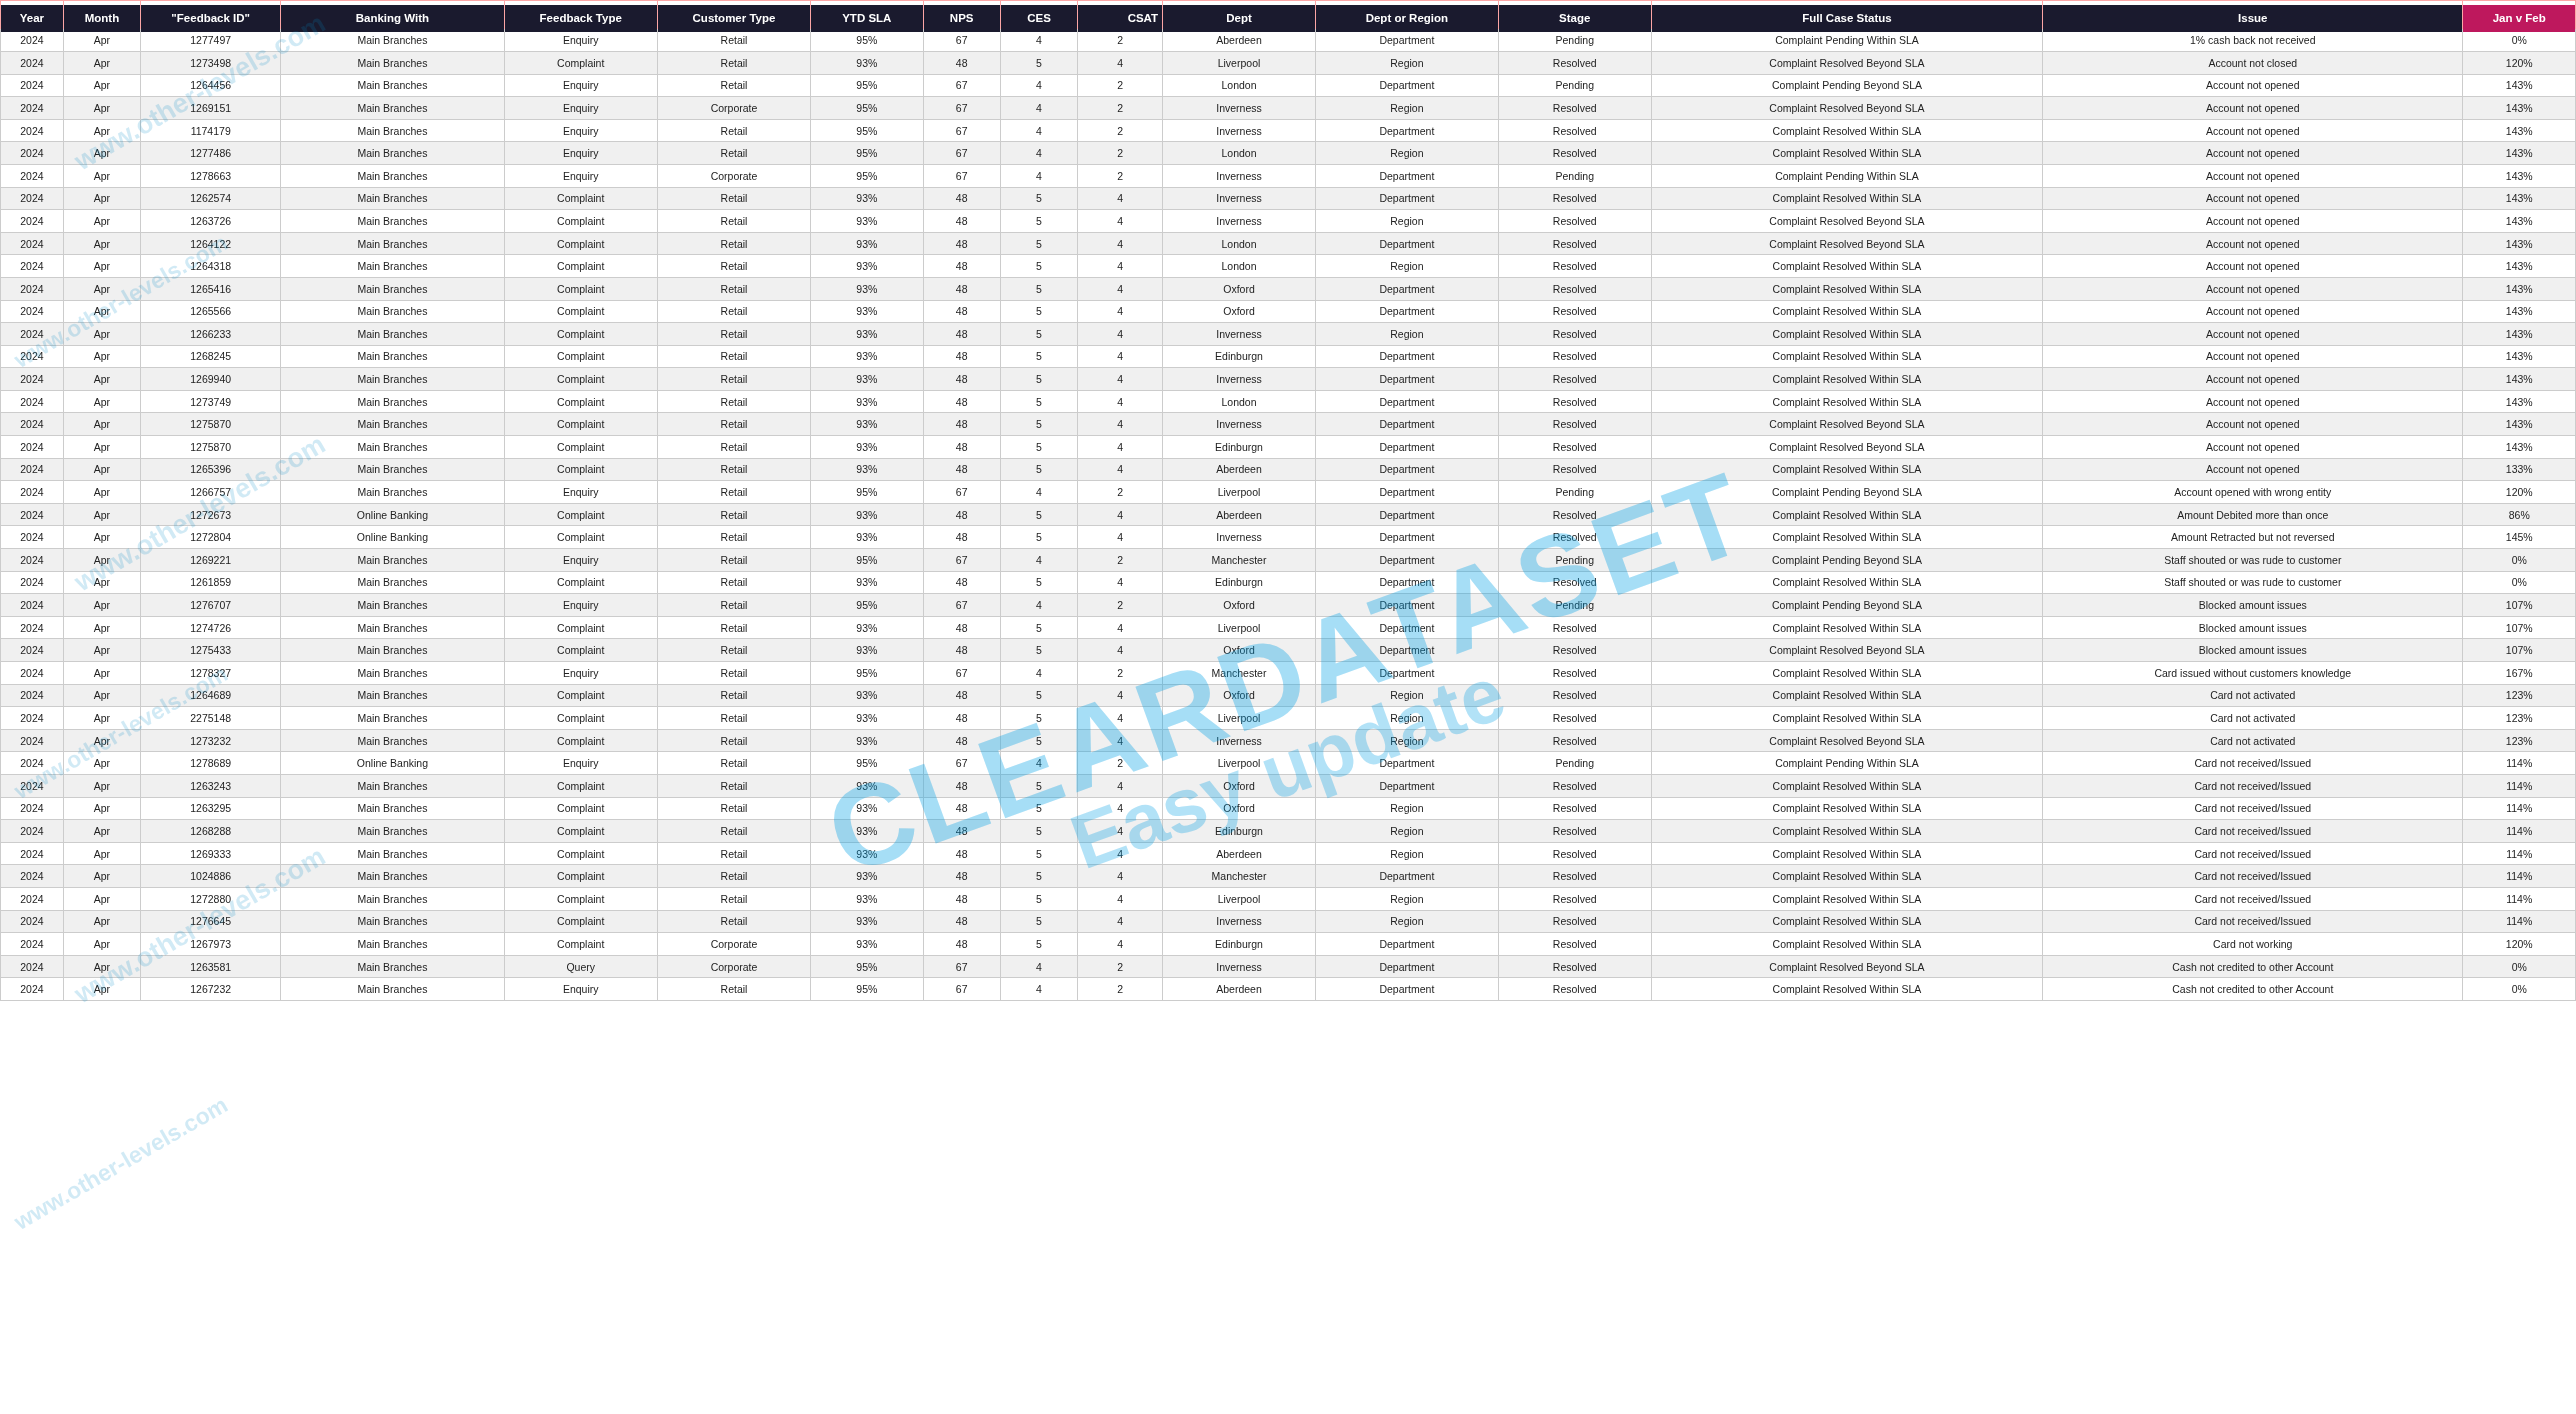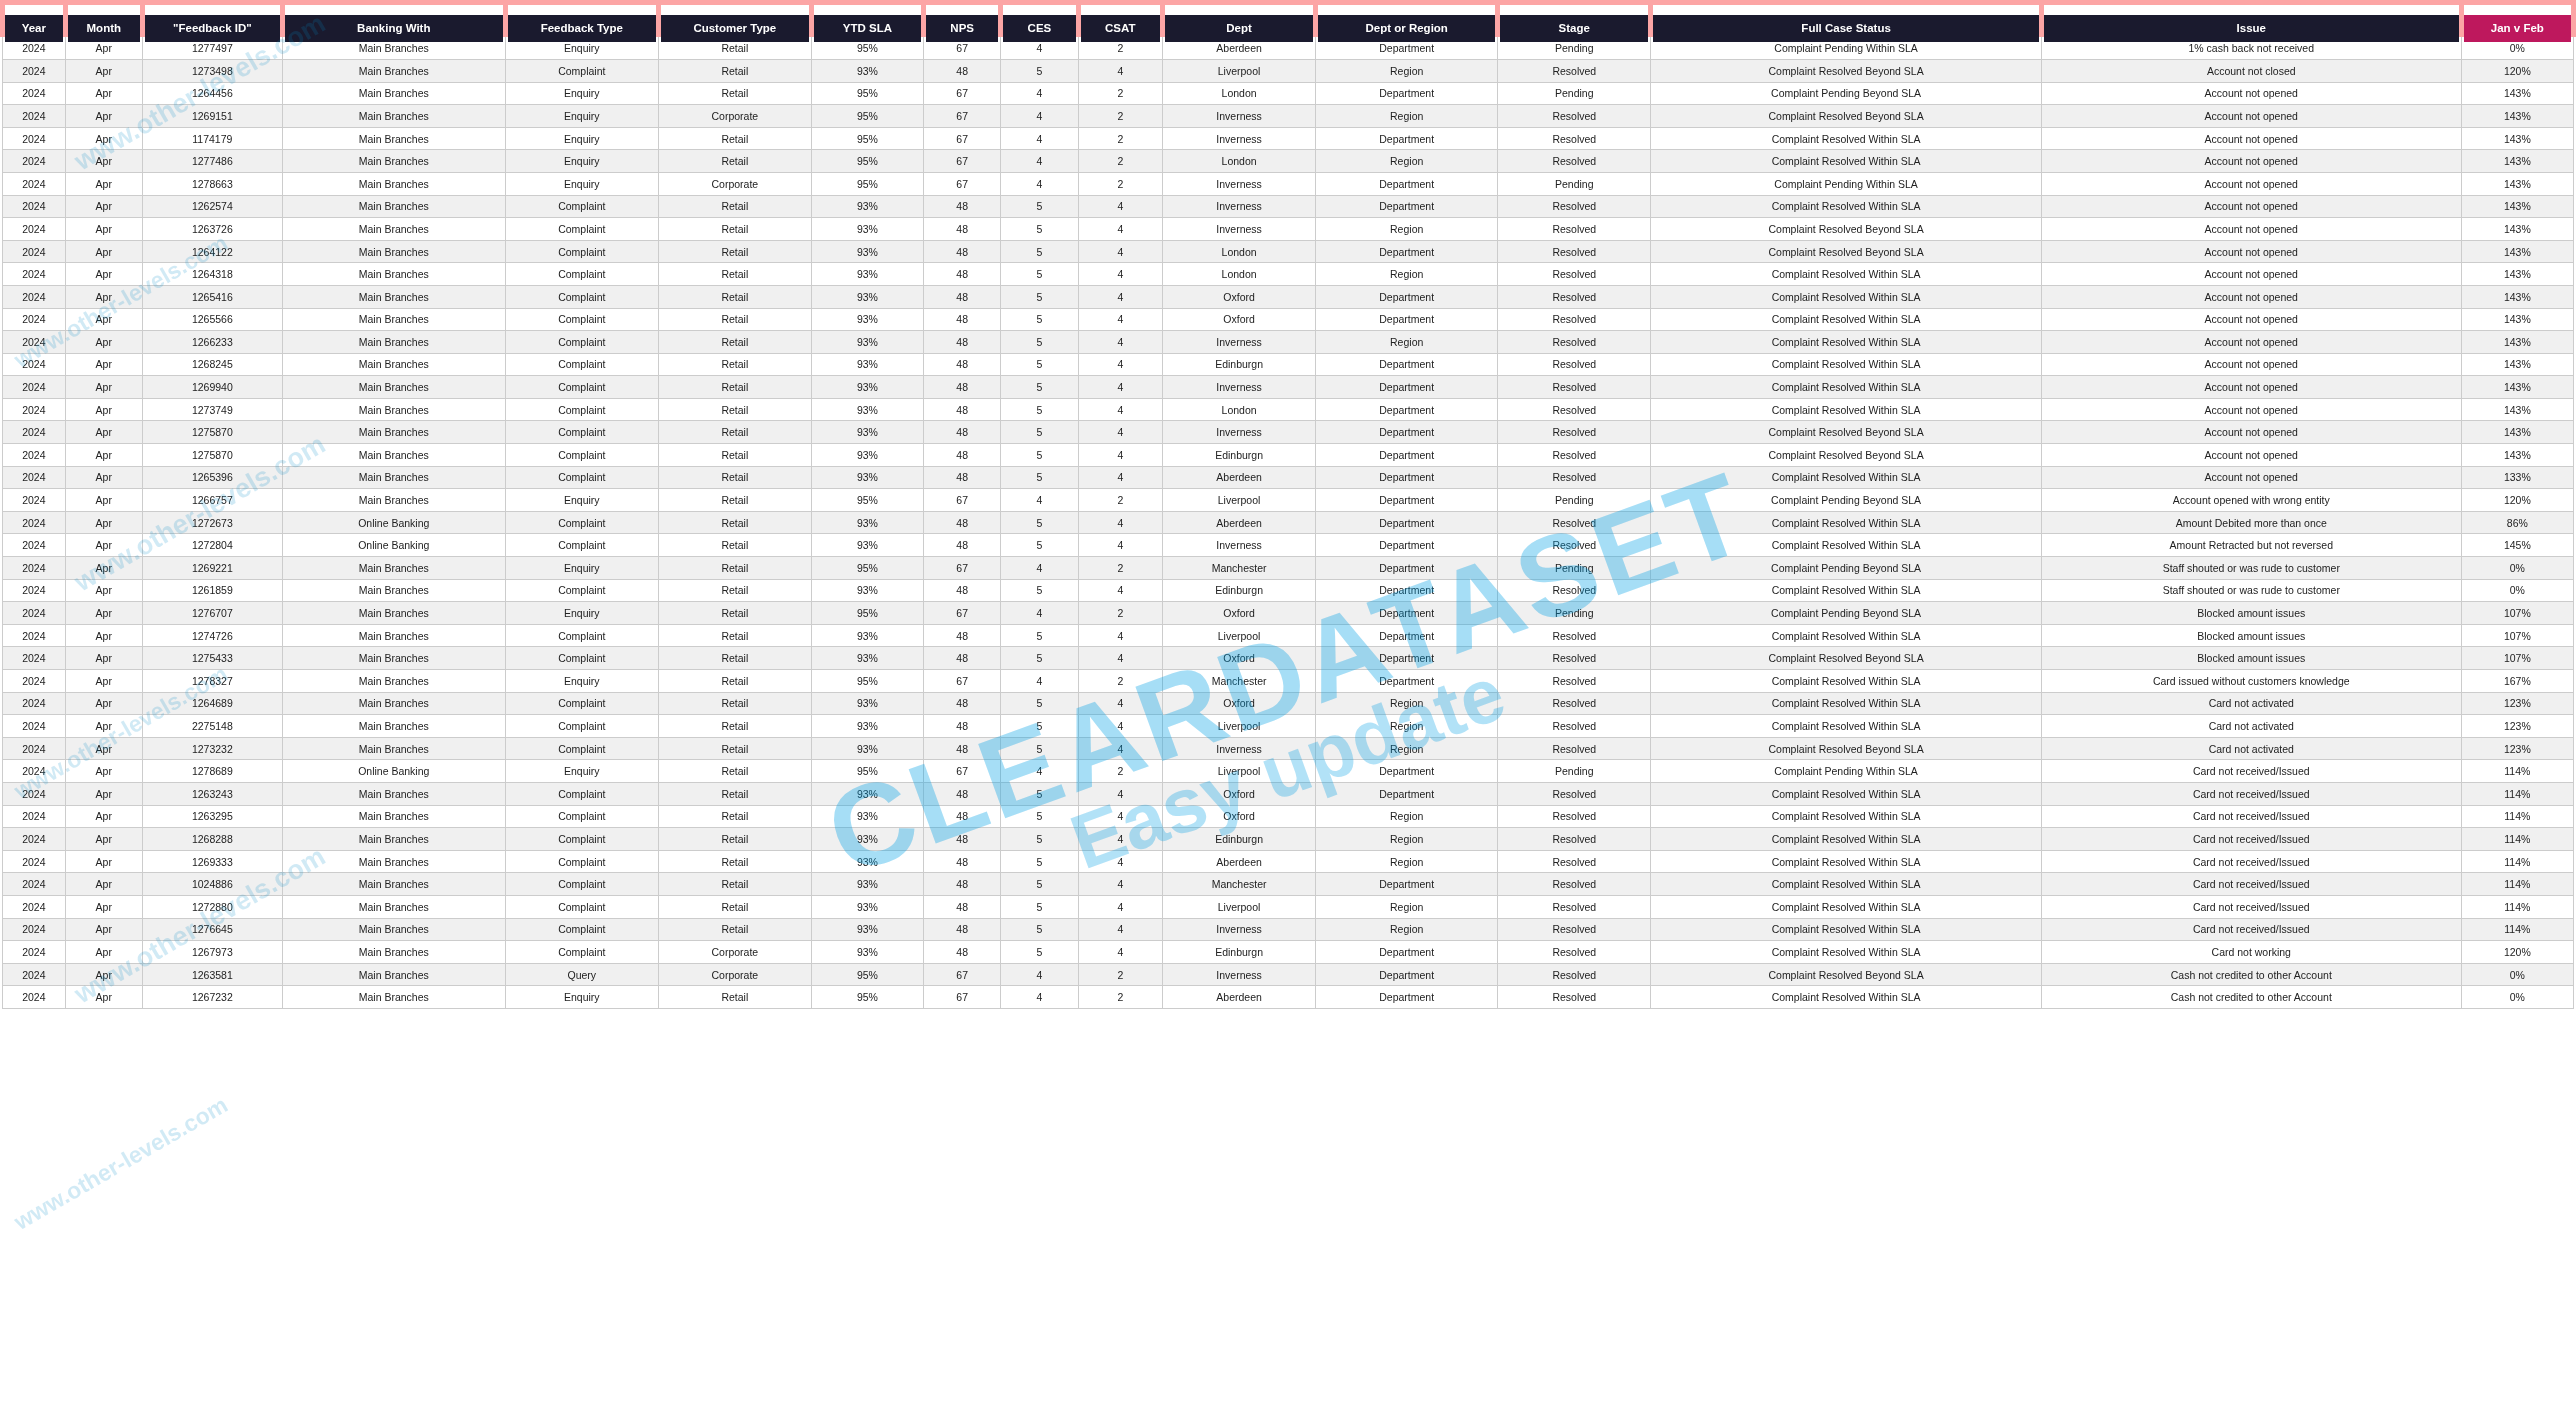--- a/index.html
+++ b/index.html
@@ -20,25 +20,25 @@
     table {
       border-collapse: collapse;
       width: 100%;
       table-layout: fixed;
     }
     thead tr th {
       background: #1a1a2e;
       color: #fff;
       padding: 7.7px 3.8px;
       text-align: center;
-      border: 5px solid #fca5a5;
+      border: 1px solid #fca5a5;
       font-size: 11.5px;
       font-weight: bold;
       position: sticky;
-      top: 12px;
+      top: 4px;
       vertical-align: middle;
     }
     thead tr th.red-header {
       background: #be185d;
       color: #fff;
     }
     tbody tr {
       background: #fff;
     }
     tbody tr:nth-child(even) {
@@ -57,21 +57,21 @@
     
     .col-year { width: 43px; }
     .col-month { width: 53px; }
     .col-feedback-id { width: 96px; }
     .col-banking-with { width: 153px; }
     .col-feedback-type { width: 105px; }
     .col-customer-type { width: 105px; }
     .col-ytd-sla { width: 77px; }
     .col-nps { width: 53px; }
     .col-ces { width: 53px; }
-    .col-csat { width: 58px; }
+    .col-csat { width: 58px; text-align: right; }
     .col-dept { width: 105px; }
     .col-dept-region { width: 125px; }
     .col-stage { width: 105px; }
     .col-full-case-status { width: 268px; margin-left: 30px; }
     .col-issue { width: 288px; }
     .col-jan-feb { width: 77px; }
 
     
     .watermark-overlay {
       position: absolute;

